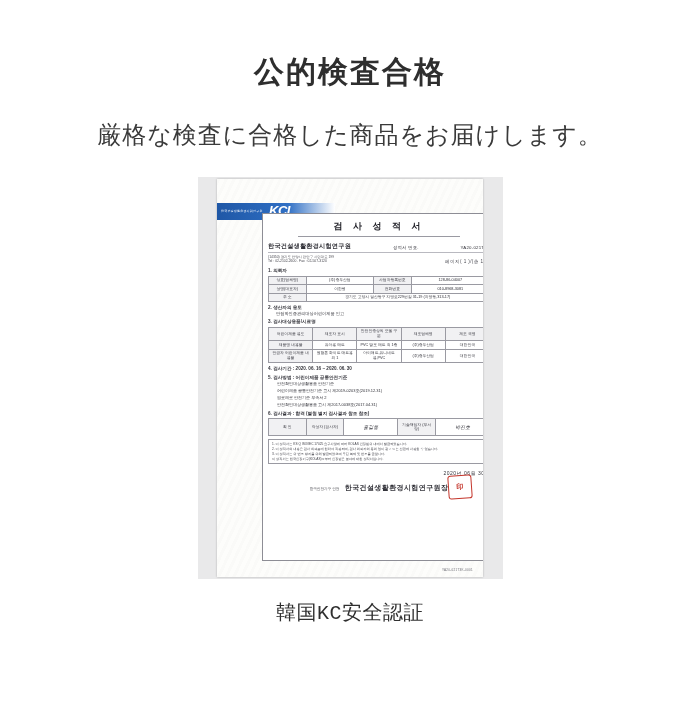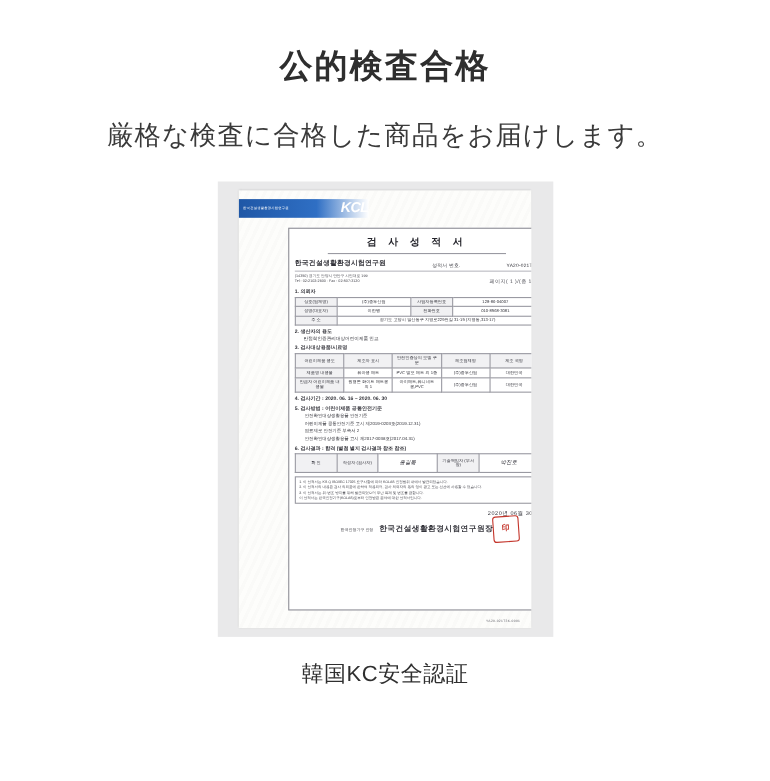--- a/index.html
+++ b/index.html
@@ -7,21 +7,21 @@
     width:700px;height:710px;
     background:#ffffff;
     font-family:"Liberation Sans", sans-serif;
     color:#2b2b2b;
     overflow:hidden;
   }
   .page{
     width:700px;height:626px;
     display:flex;flex-direction:column;align-items:center;
     box-sizing:border-box;
-    padding-top:40px;
+    padding-top:52px;
   }
   .headline{
     font-size:30px;
     font-weight:bold;
     letter-spacing:2px;
     color:#2e2e2e;
     margin:0 0 26px 0;
     text-align:center;
   }
   .subhead{
@@ -43,23 +43,23 @@
     background:#fdfdfb;
     position:relative;
     box-shadow:0 0 2px rgba(0,0,0,.25);
     overflow:hidden;
     font-size:4.2px;
     line-height:1.25;
     color:#33333a;
   }
   
   .kcl-band{
-    position:absolute;left:0;top:8px;width:118px;height:17px;
+    position:absolute;left:0;top:24px;width:118px;height:17px;
     background:linear-gradient(90deg,#1f57a6 0%,#2f6fc4 60%,#ffffff 100%);
-    display:flex;align-items:center;justify-content:space-between;
+    display:flex;align-items:center;
   }
   .kcl-tiny{
     font-size:3px;color:#ffffff;margin-left:4px;line-height:1.05;width:46px;
     letter-spacing:.2px;
   }
   .kcl-mark{
     font-size:13px;font-weight:bold;color:#ffffff;letter-spacing:-0.5px;
     margin-left:2px;font-style:italic;
   }
   
@@ -127,21 +127,21 @@
     color:#1d4f9c;font-size:4px;font-weight:bold;text-align:center;line-height:1.1;
   }
   .kolas .big{font-size:6.5px;letter-spacing:.3px;}
   .kolas .sm{font-size:2.6px;font-weight:normal;}
   .watermark{
     position:absolute;left:0;top:0;width:100%;height:100%;
     background:repeating-linear-gradient(115deg, rgba(0,0,0,0.012) 0 3px, rgba(0,0,0,0) 3px 7px);
     pointer-events:none;
   }
   .caption{
-    margin-top:20px;font-size:20px;color:#2f2f2f;letter-spacing:.5px;text-align:center;
+    margin-top:20px;font-size:20px;color:#2f2f2f;letter-spacing:.5px;text-align:center;font-family:Liberation Mono, monospace;
   }
 </style>
 </head>
 <body>
 
 <div class="page">
 
   <h1 class="headline">公的検査合格</h1>
   <p class="subhead">厳格な検査に合格した商品をお届けします。</p>
 

